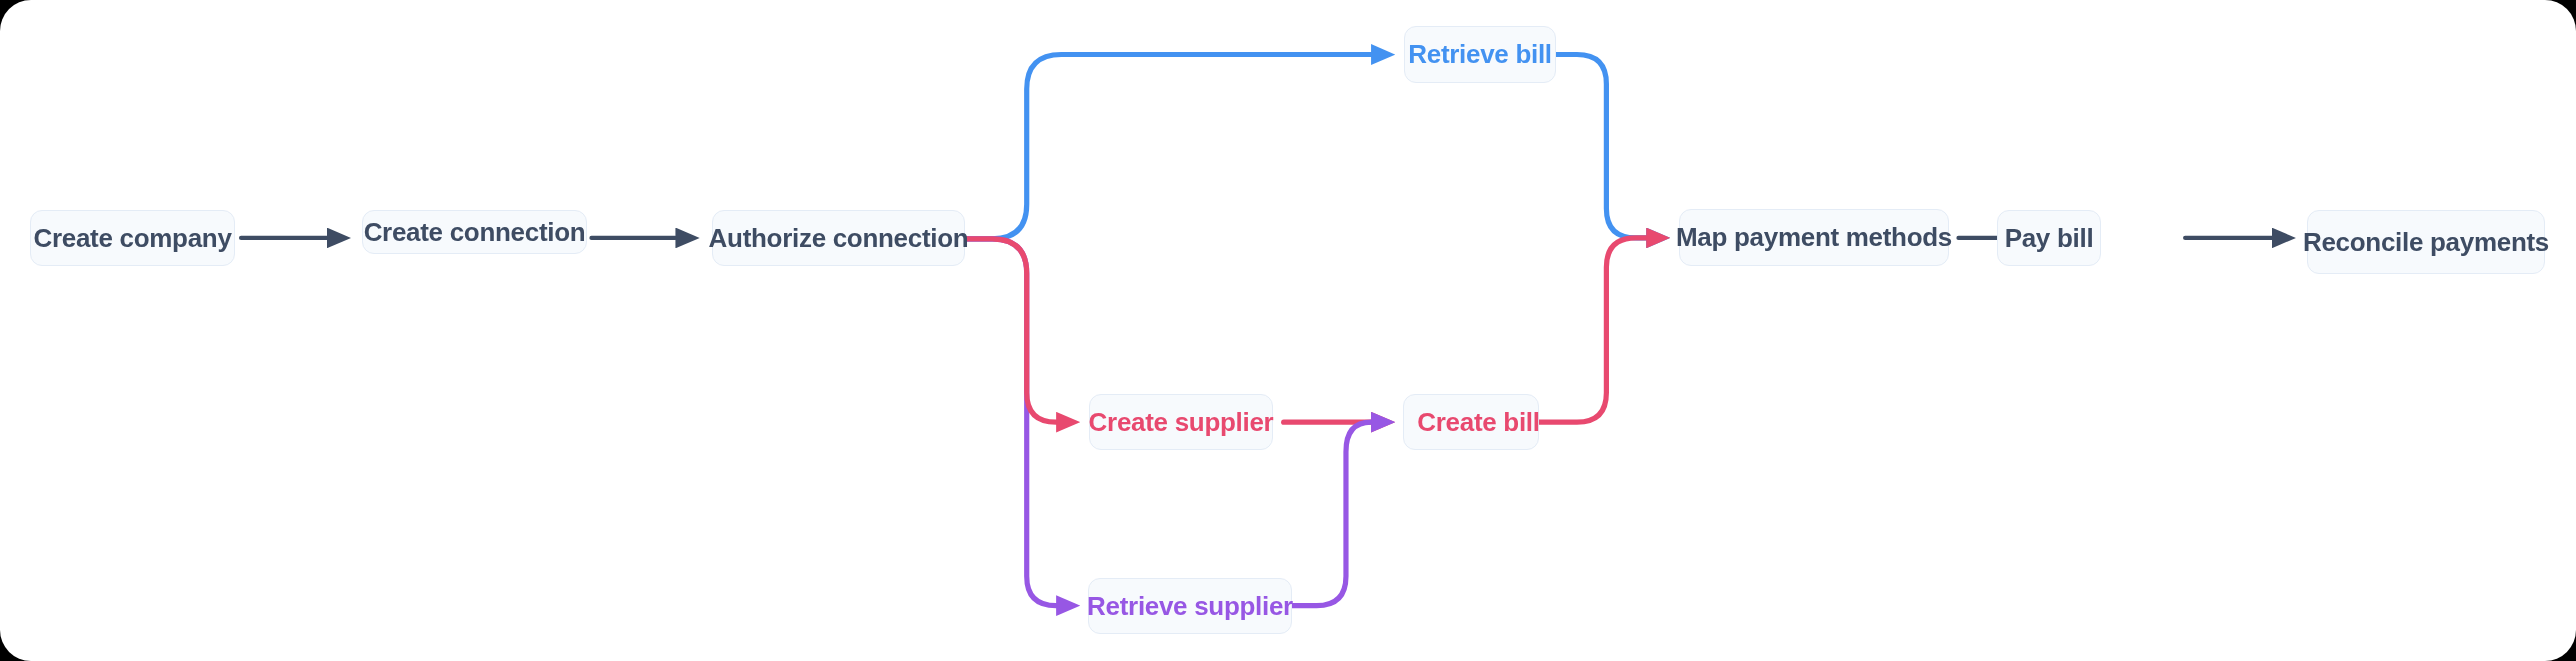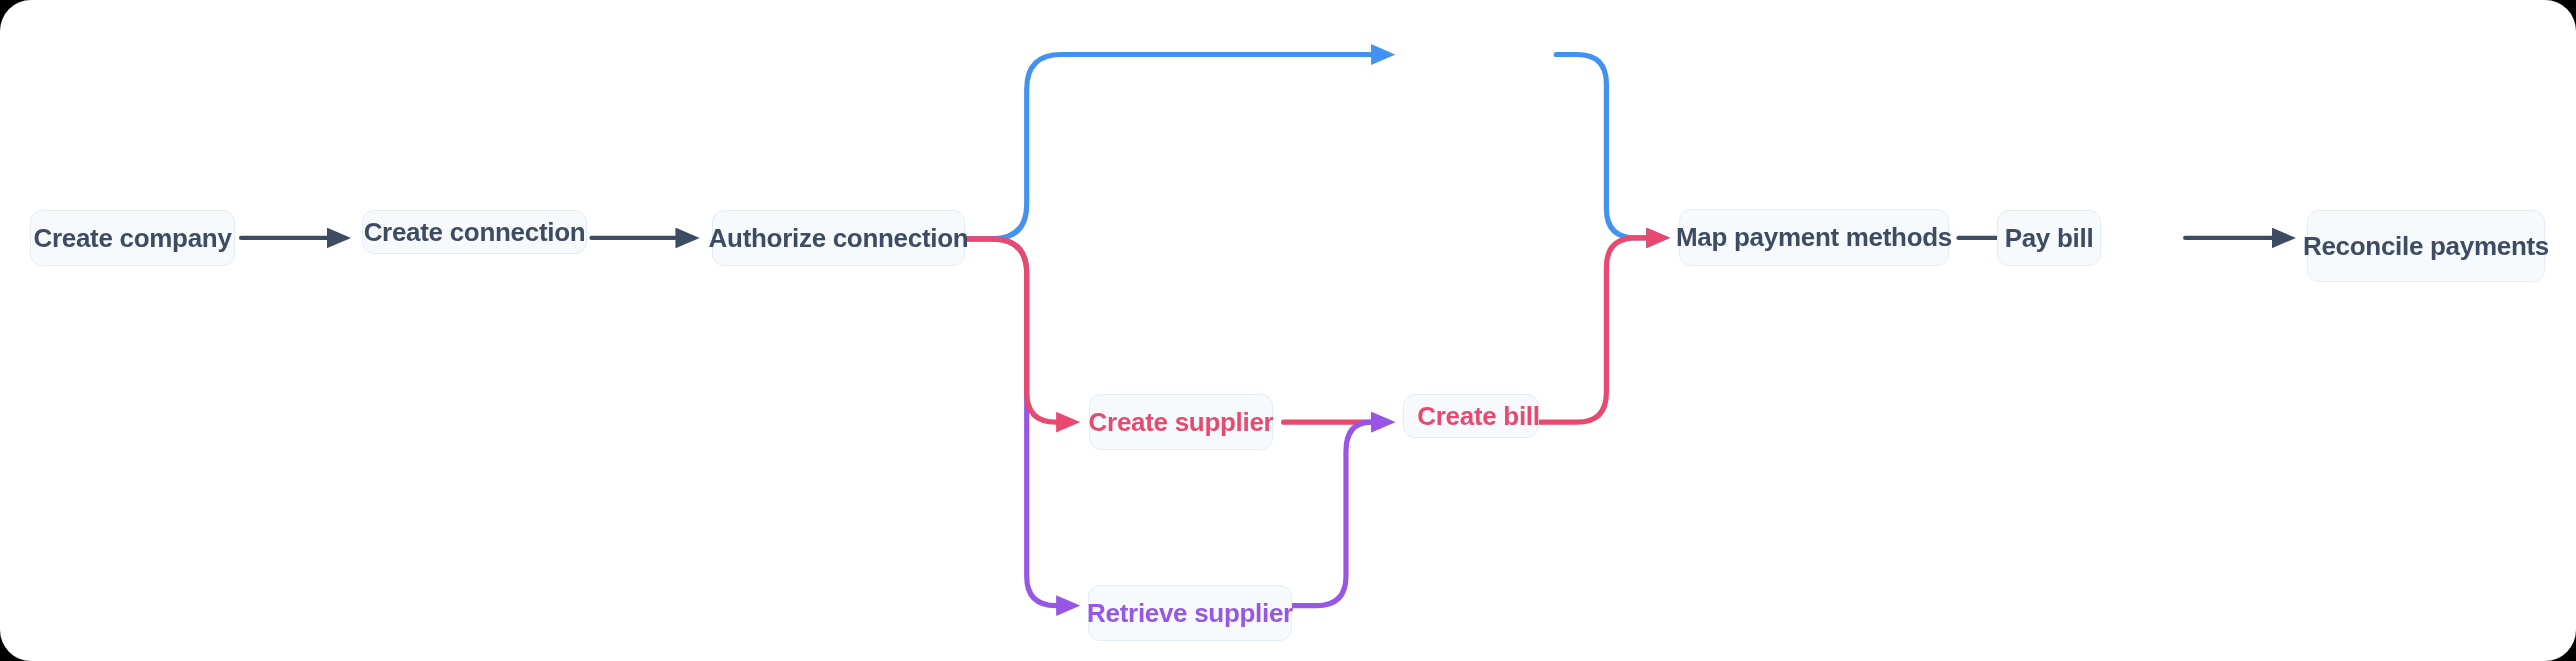--- a/index.html
+++ b/index.html
@@ -62,21 +62,22 @@
       <path d="M 1778 488 L 1822 488 Q 1856 488 1856 454 L 1856 309 Q 1856 275 1890 275 L 1902 275" fill="none" stroke="#e8496f" stroke-width="6" stroke-linecap="round" marker-end="url(#arrow-pink)"></path>
       <path d="M 278 275 L 377 275" fill="none" stroke="#3e4c63" stroke-width="5" stroke-linecap="round" marker-end="url(#arrow-dark)"></path>
       <path d="M 683 275 L 780 275" fill="none" stroke="#3e4c63" stroke-width="5" stroke-linecap="round" marker-end="url(#arrow-dark)"></path>
       <path d="M 2263 275 L 2362 275" fill="none" stroke="#3e4c63" stroke-width="5" stroke-linecap="round" marker-end="url(#arrow-dark)"></path>
       <path d="M 2525 275 L 2625 275" fill="none" stroke="#3e4c63" stroke-width="5" stroke-linecap="round" marker-end="url(#arrow-dark)"></path>
     </svg>
   <div class="nodes">
       <div class="node" style="left: 30px; top: 210px; width: 205px; height: 56px; color: rgb(62, 76, 99);">Create company</div>
       <div class="node" style="left: 362px; top: 210px; width: 225px; height: 44px; color: rgb(62, 76, 99);">Create connection</div>
       <div class="node" style="left: 712px; top: 210px; width: 253px; height: 56px; color: rgb(62, 76, 99);">Authorize connection</div>
+      <div class="node" style="left: 1404px; top: 26px; width: 152px; height: 57px; color: rgb(67, 146, 241);">Retrieve bill</div>
       <div class="node" style="left: 1089px; top: 394px; width: 184px; height: 56px; color: rgb(232, 73, 111);">Create supplier</div>
-      <div class="node" style="left: 1403px; top: 394px; width: 136px; height: 44px; color: rgb(232, 73, 111); padding-left: 15px;">Create bill</div>
-      <div class="node" style="left: 1088px; top: 578px; width: 204px; height: 56px; color: rgb(151, 87, 228); margin-top: 7px;">Retrieve supplier</div>
+      <div class="node" style="left: 1403px; top: 394px; width: 136px; height: 56px; color: rgb(232, 73, 111); padding-left: 15px;">Create bill</div>
+      <div class="node" style="left: 1088px; top: 578px; width: 204px; height: 56px; color: rgb(151, 87, 228);">Retrieve supplier</div>
       <div class="node" style="left: 1679px; top: 209px; width: 270px; height: 57px; color: rgb(62, 76, 99);">Map payment methods</div>
       <div class="node" style="left: 1997px; top: 210px; width: 104px; height: 56px; color: rgb(62, 76, 99);">Pay bill</div>
-      <div class="node" style="left: 2307px; top: 210px; width: 238px; height: 72px; color: rgb(62, 76, 99);">Reconcile payments</div>
+      <div class="node" style="left: 2307px; top: 210px; width: 238px; height: 64px; color: rgb(62, 76, 99);">Reconcile payments</div>
     </div>
 </div>
 
 
 </body></html>

